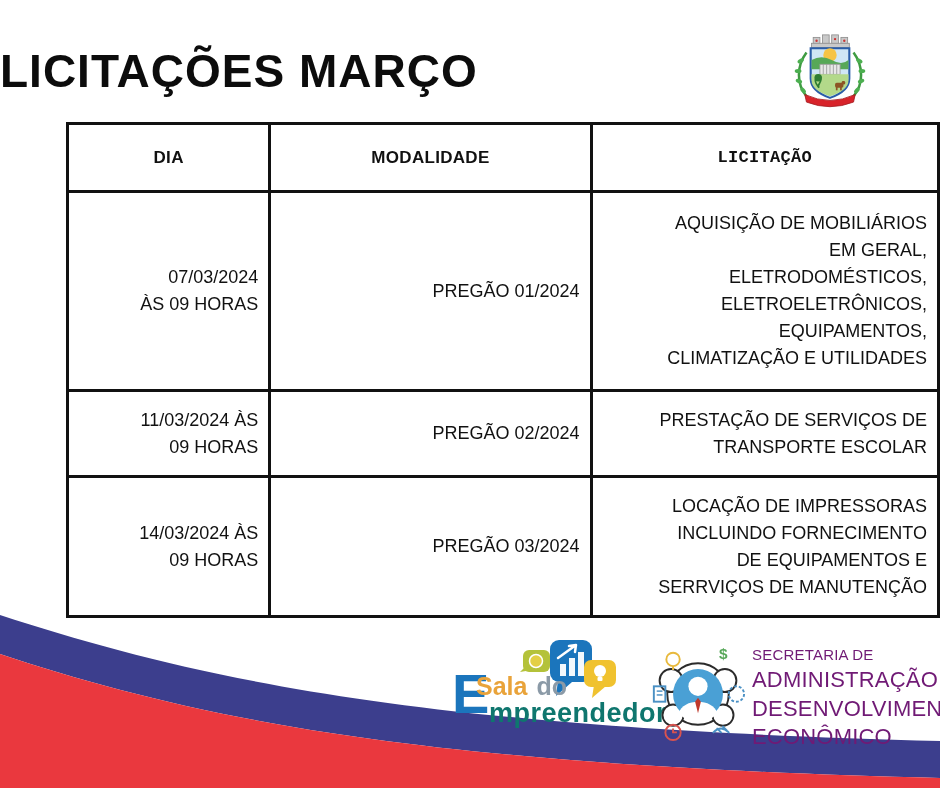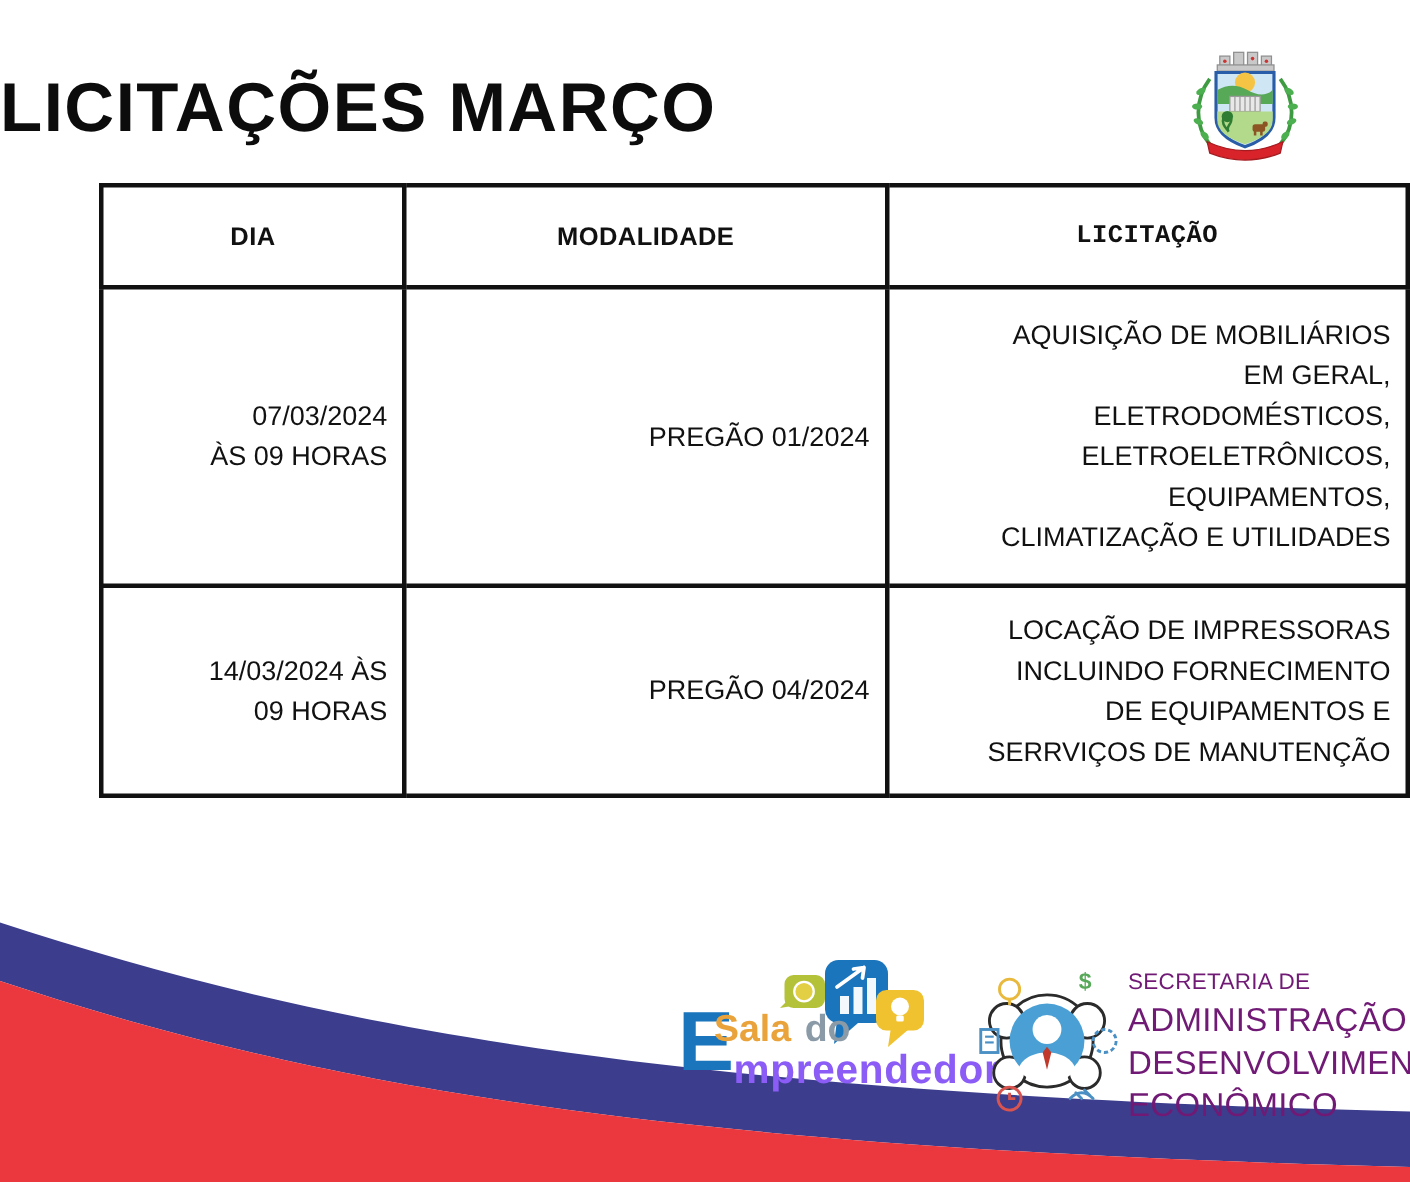--- a/index.html
+++ b/index.html
@@ -38,21 +38,21 @@
   .sala-bubbles{position:absolute;left:68px;top:0;}
   .sala-initial{
     position:absolute;left:0;top:26px;font-size:56px;font-weight:800;
     color:#1b75bc;line-height:1;
   }
   .sala-topline{position:absolute;left:24px;top:34px;font-size:25px;font-weight:800;line-height:1;}
   .sala-word1{color:#e9a33a;}
   .sala-word2{color:#8b9aa7;font-weight:700;margin-left:9px;}
   .sala-rest{
     position:absolute;left:37px;top:60px;font-size:27px;font-weight:800;
-    color:#8b5cf6;line-height:1;letter-spacing:.5px;
+    color:#0f766e;line-height:1;letter-spacing:.5px;
   }
   
   .sec-logo{position:absolute;left:650px;top:644px;width:260px;height:104px;z-index:4;}
   .sec-icon{position:absolute;left:0;top:0;}
   .sec-text{position:absolute;left:102px;top:2px;color:#701a75;}
   .sec-line1{font-size:15px;font-weight:400;letter-spacing:.2px;}
   .sec-bold{font-size:22px;font-weight:normal;line-height:1.3;margin-top:3px;letter-spacing:.2px;}
 </style>
 </head>
 <body>
@@ -123,24 +123,31 @@
         <td class="multiline">07/03/2024
 ÀS 09 HORAS</td>
         <td>PREGÃO 01/2024</td>
         <td class="multiline">AQUISIÇÃO DE MOBILIÁRIOS
 EM GERAL,
 ELETRODOMÉSTICOS,
 ELETROELETRÔNICOS,
 EQUIPAMENTOS,
 CLIMATIZAÇÃO E UTILIDADES</td>
       </tr>
+      <tr class="row-2">
+        <td class="multiline">11/03/2024 ÀS
+09 HORAS</td>
+        <td>PREGÃO 02/2024</td>
+        <td class="multiline">PRESTAÇÃO DE SERVIÇOS DE
+TRANSPORTE ESCOLAR</td>
+      </tr>
       <tr class="row-3">
         <td class="multiline">14/03/2024 ÀS
 09 HORAS</td>
-        <td>PREGÃO 04/2024</td>
+        <td>PREGÃO 03/2024</td>
         <td class="multiline">LOCAÇÃO DE IMPRESSORAS
 INCLUINDO FORNECIMENTO
 DE EQUIPAMENTOS E
 SERRVIÇOS DE MANUTENÇÃO</td>
       </tr>
     </tbody>
   </table>
 </div>
 
 <svg class="waves" viewBox="0 0 940 180" preserveAspectRatio="none" aria-hidden="true">

